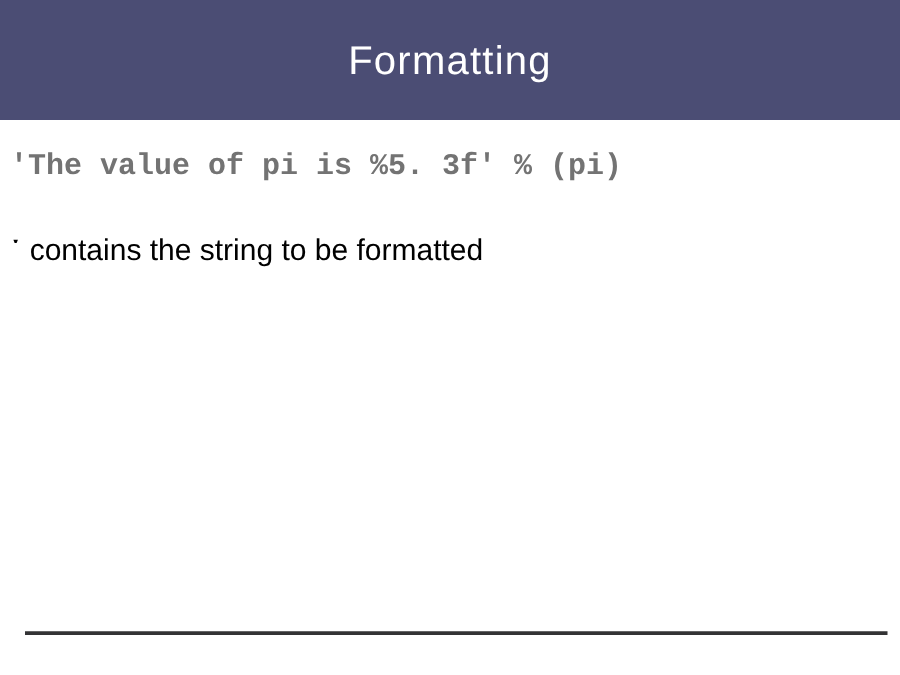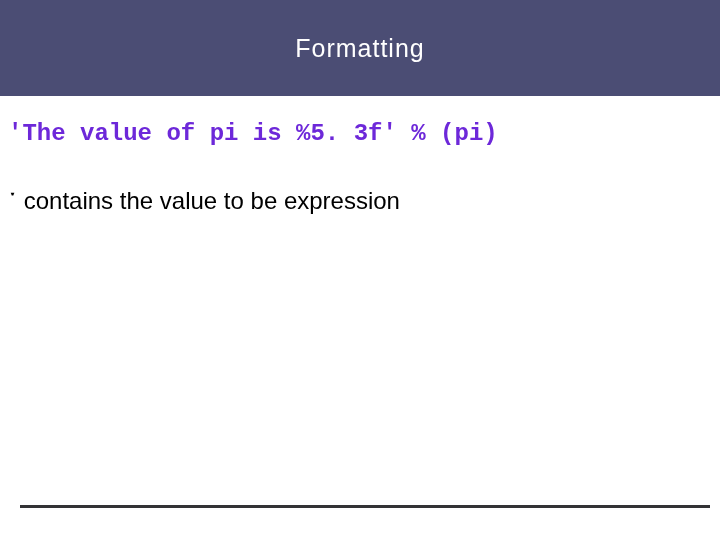--- a/index.html
+++ b/index.html
@@ -22,29 +22,29 @@
     background: #4b4d74;
     width: 100%;
     height: 96px;
     display: flex;
     align-items: center;
     justify-content: center;
   }
   .title-text {
     color: #ffffff;
     font-family: Impact, "Arial Black", sans-serif;
-    font-size: 25px;
+    font-size: 32px;
     font-weight: normal;
     letter-spacing: 1px;
   }
   .code-line {
     font-family: "Courier New", Courier, monospace;
     font-weight: bold;
     font-size: 24px;
-    color: #6d28d9;
+    color: #737373;
     padding: 24px 8px 0 8px;
   }
   .syntax-line {
     font-family: "Courier New", Courier, monospace;
     font-size: 34px;
     color: #000000;
     padding: 40px 0 0 90px;
   }
   .desc-line {
     font-family: Arial, Helvetica, sans-serif;
@@ -84,17 +84,17 @@
 
   <div class="title-bar">
     <div class="title-text">Formatting</div>
   </div>
 
   <div class="code-line">'The value of pi is %5. 3f' % (pi)</div>
 
 
   <div class="desc-line">
     <span class="bullet">་</span>
-    <span class="desc-body"> contains the value to be expression</span>
+    <span class="desc-body"> contains the string to be formatted</span>
   </div>
 
   <div class="bottom-rule"></div>
 </div>
 
 </body></html>

